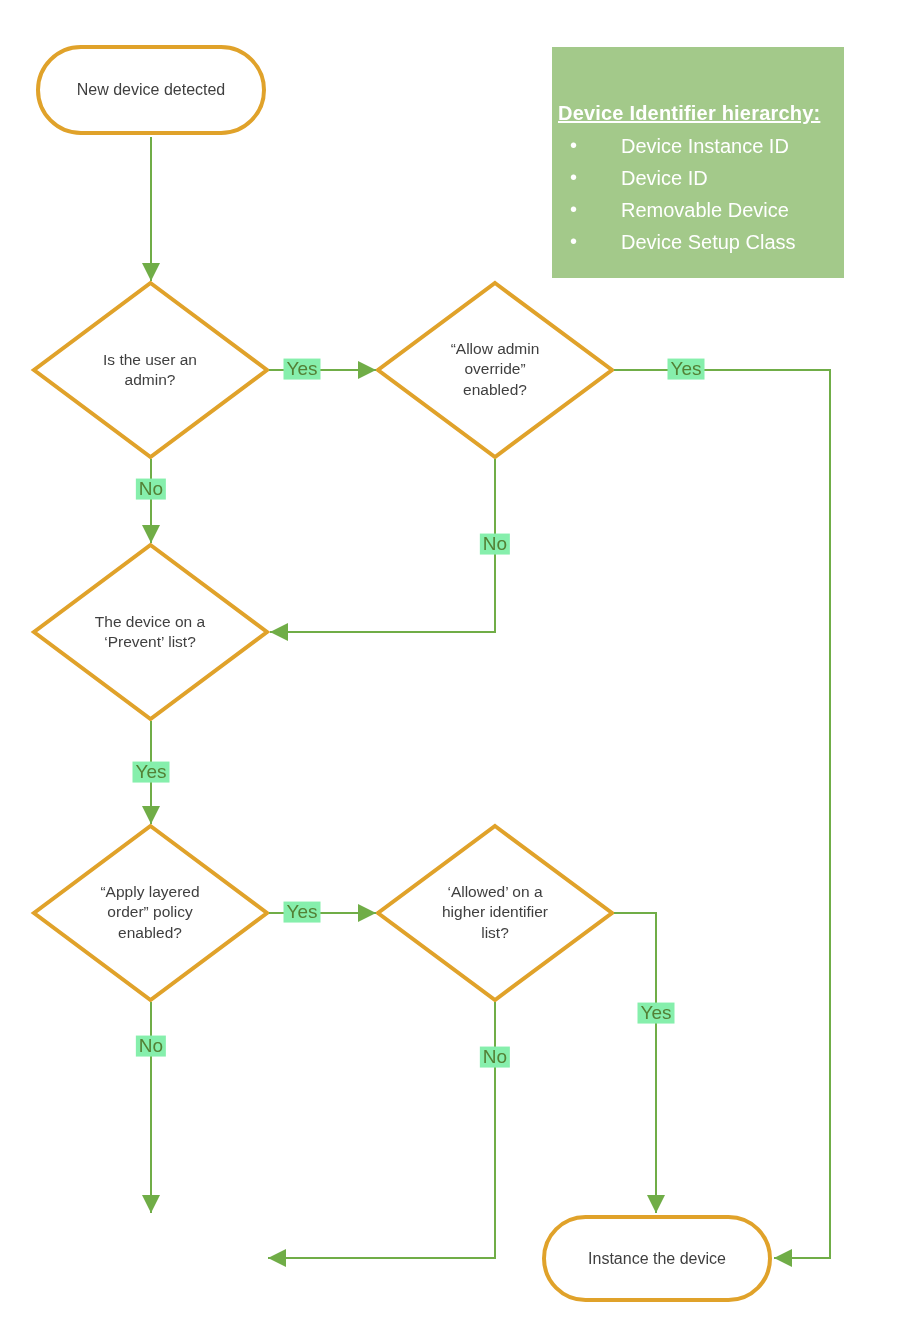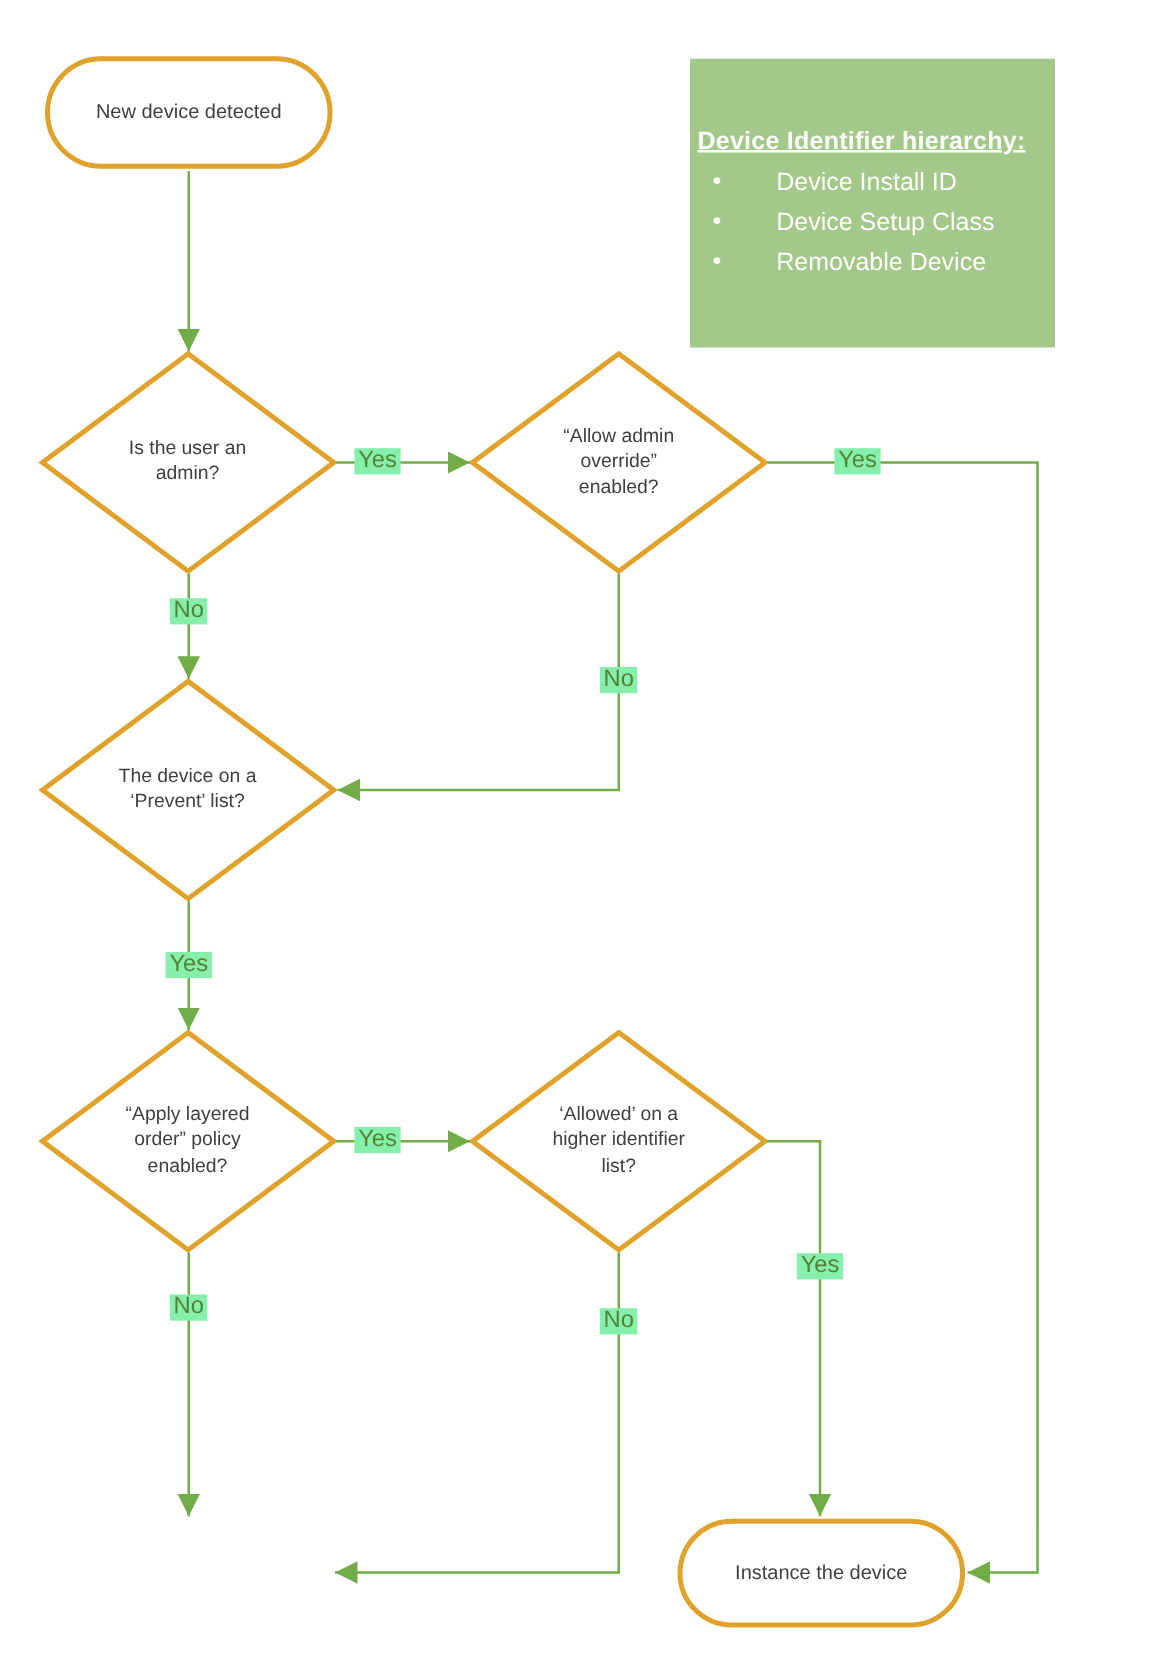--- a/index.html
+++ b/index.html
@@ -127,19 +127,20 @@
   <div class="edge-label" style="left:495px;top:544px;">No</div>
   <div class="edge-label" style="left:151px;top:772px;">Yes</div>
   <div class="edge-label" style="left:302px;top:912px;">Yes</div>
   <div class="edge-label" style="left:656px;top:1013px;">Yes</div>
   <div class="edge-label" style="left:151px;top:1046px;">No</div>
   <div class="edge-label" style="left:495px;top:1057px;">No</div>
 
   <div class="legend">
     <div class="legend-title">Device Identifier hierarchy:</div>
     <ul class="legend-list">
-      <li>Device Install ID</li>
+      <li>Device Instance ID</li>
+      <li>Device ID</li>
+      <li>Removable Device</li>
       <li>Device Setup Class</li>
-      <li>Removable Device</li>
     </ul>
   </div>
 
 </div>
 
 </body></html>

